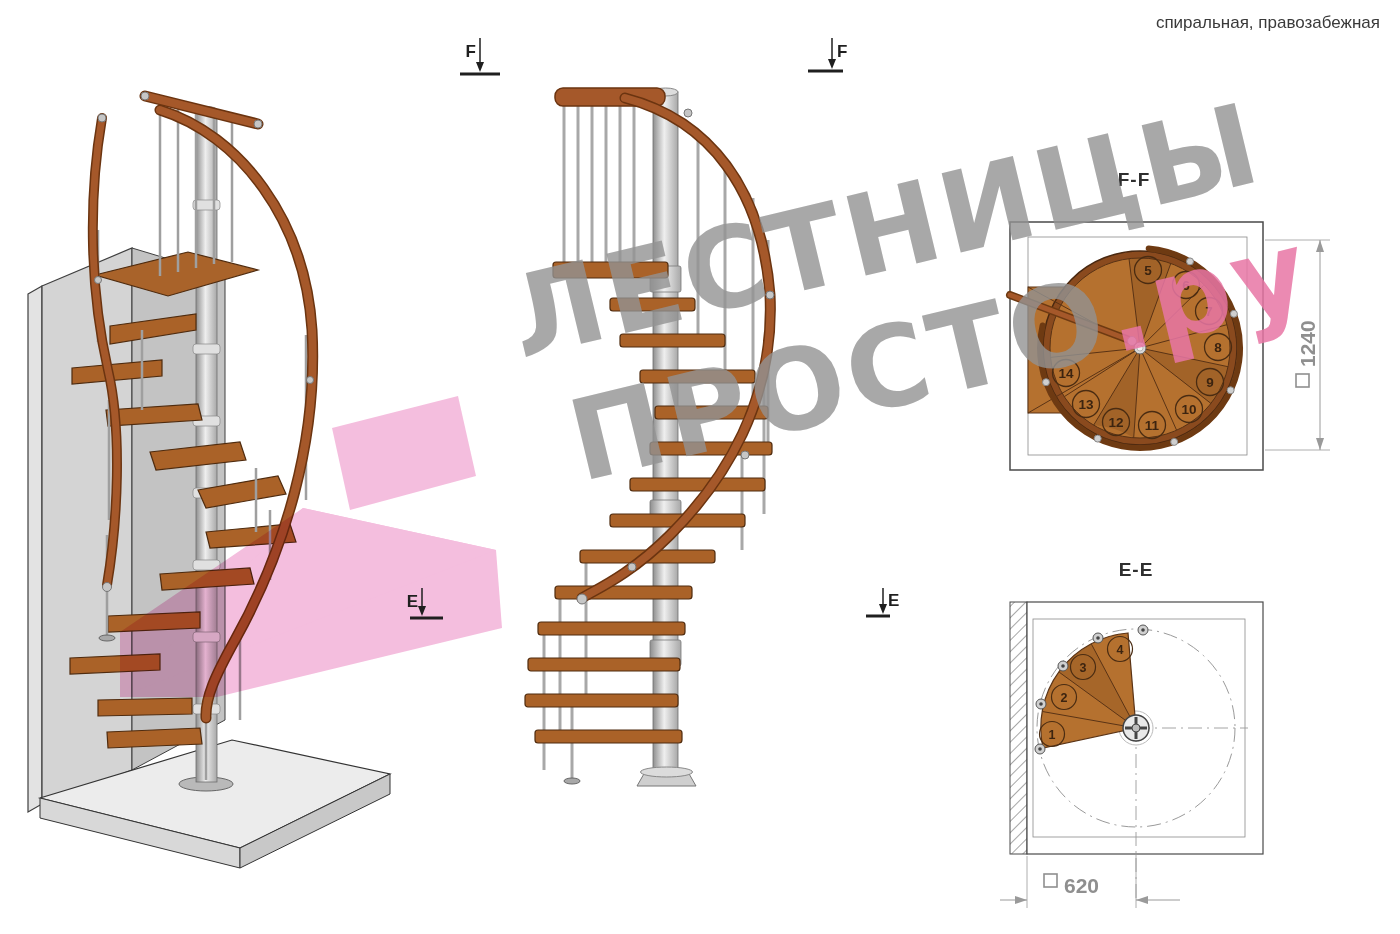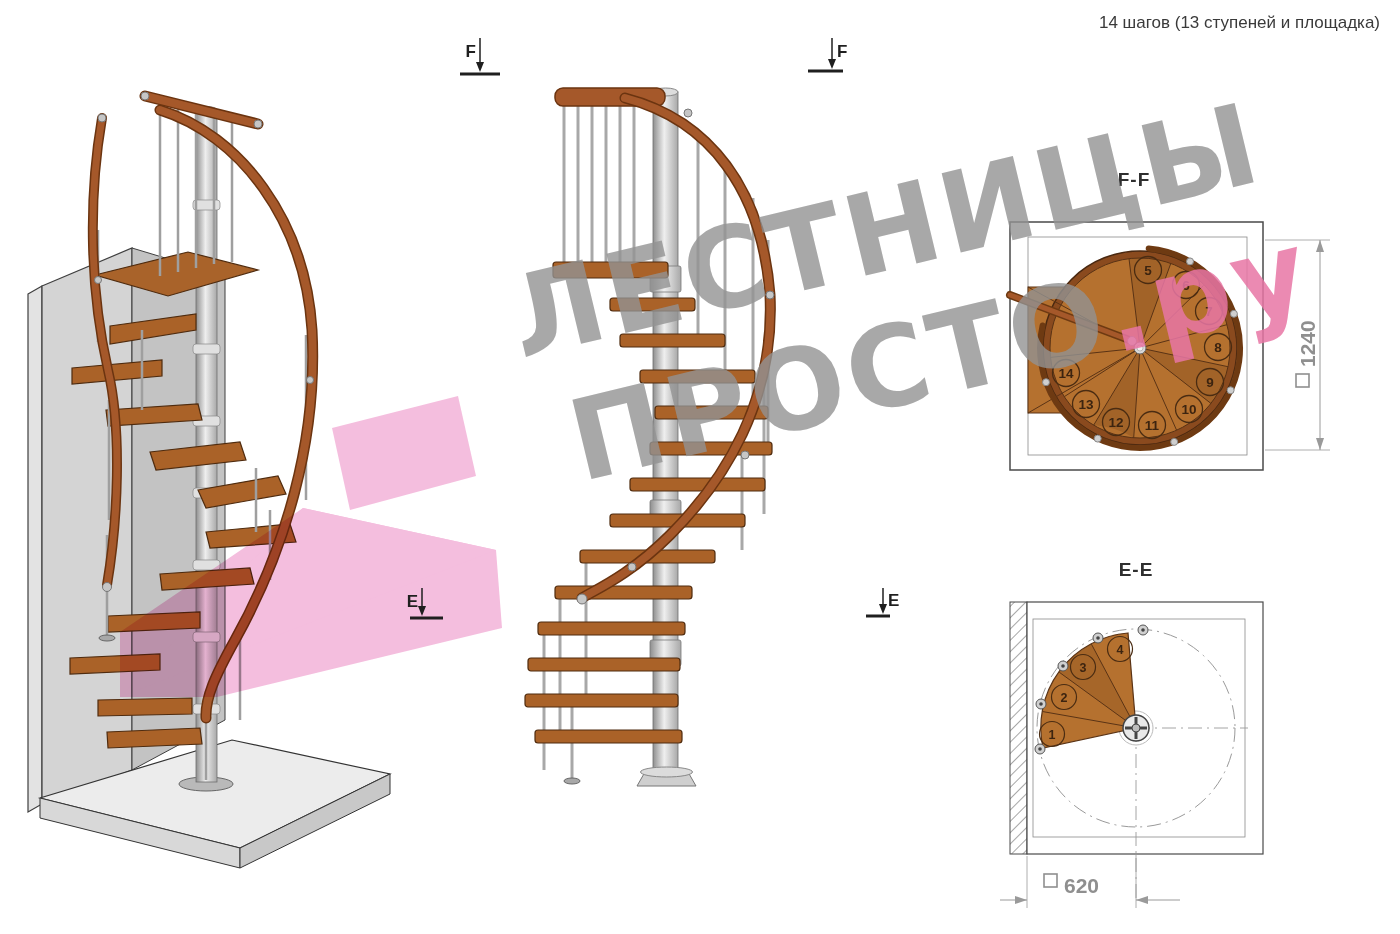--- a/index.html
+++ b/index.html
@@ -22,21 +22,21 @@
   .view{z-index:10;}
   .marker{z-index:40;}
   svg text{font-family:"Liberation Sans",sans-serif;}
 </style>
 </head>
 <body>
 
 <div id="stage">
 
   <div class="abs" id="header-note">
-    <div>14 шагов (13 ступеней и площадка)</div>
+    <div>спиральная, правозабежная</div>
   </div>
 
   <svg class="abs view" style="left:10px;top:80px;" width="440" height="790">
     <defs>
       <linearGradient id="colg1" x1="0" y1="0" x2="1" y2="0">
         <stop offset="0" stop-color="#8f8f8f"></stop>
           <stop offset="0.45" stop-color="#eeeeee"></stop>
         <stop offset="1" stop-color="#a8a8a8"></stop>
       </linearGradient>
     </defs>

